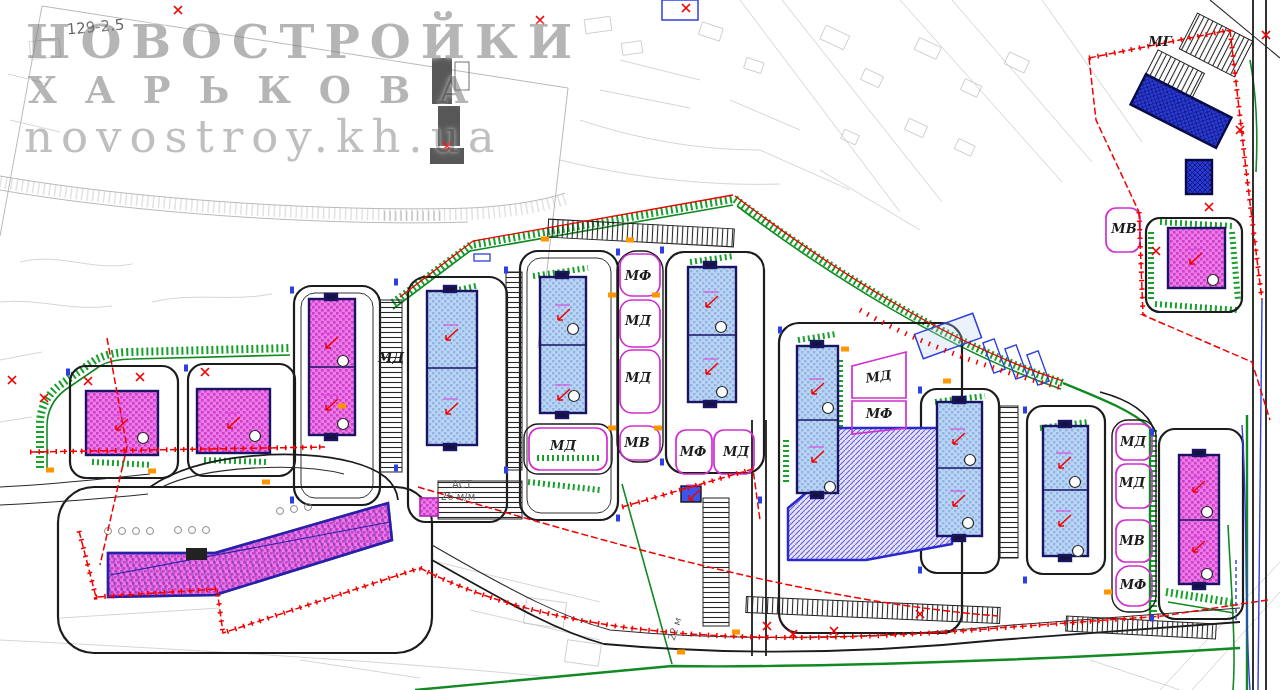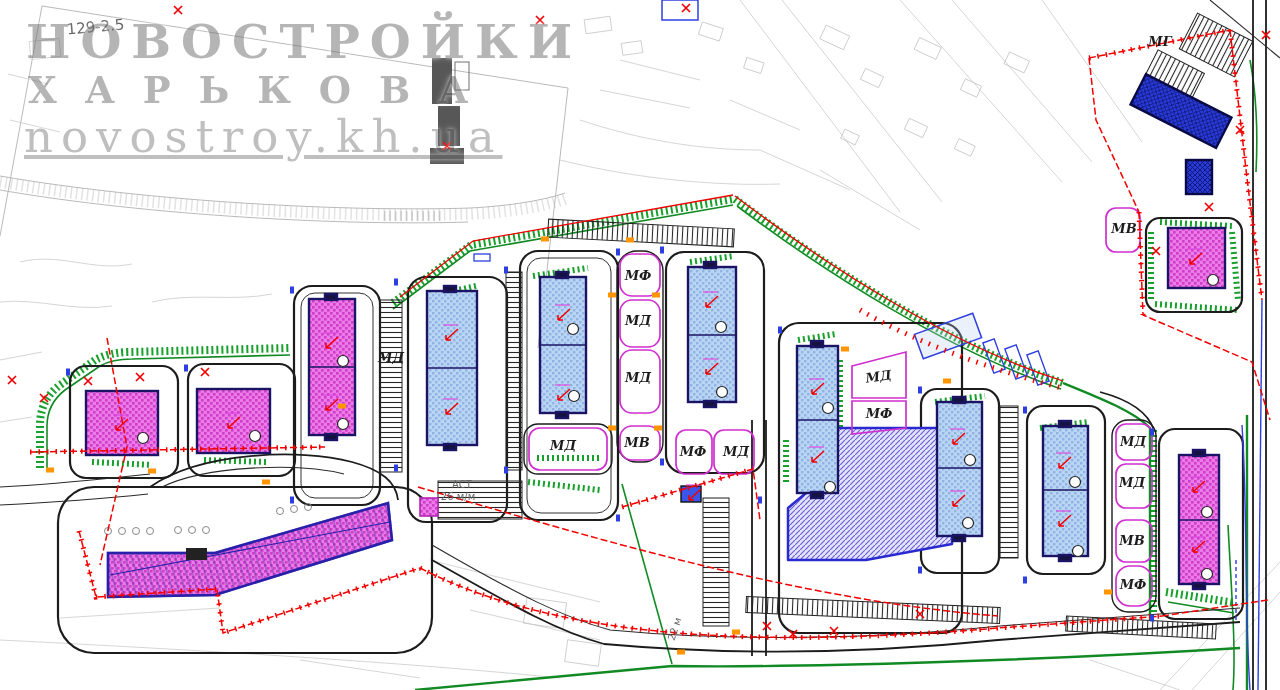--- a/index.html
+++ b/index.html
@@ -5,21 +5,21 @@
   html,body{margin:0;padding:0;background:#ffffff;}
   .stage{position:relative;width:1280px;height:690px;overflow:hidden;background:#ffffff;
          font-family:"DejaVu Sans",sans-serif;}
   .stage svg{position:absolute;left:0;top:0;}
   
   .wm-line{position:absolute;color:#737373;opacity:.52;font-family:"DejaVu Serif",serif;
            font-weight:bold;white-space:nowrap;text-shadow:0 0 3px #fff,0 0 6px #fff;
            pointer-events:none;}
   .wm1{left:26px;top:14px;font-size:47px;letter-spacing:10px;}
   .wm2{left:28px;top:68px;font-size:37px;letter-spacing:28px;}
-  .wm3{left:24px;top:110px;font-size:45px;font-weight:normal;letter-spacing:8px;opacity:.45;text-decoration:underline;}
+  .wm3{left:24px;top:110px;font-size:45px;font-weight:normal;letter-spacing:8px;opacity:.45;}
   
   .zl{font:italic bold 13px "DejaVu Serif",serif;fill:#1c1c1c;text-anchor:middle;}
   .note{fill:#666;font-family:"DejaVu Sans",sans-serif;text-anchor:middle;}
   .topo{stroke:#c2c2c2;fill:none;stroke-width:.8;}
   .topo2{stroke:#adadad;fill:none;stroke-width:1;}
   .court{fill:none;stroke:#1c1c1c;stroke-width:2.2;}
   .courtin{fill:none;stroke:#1c1c1c;stroke-width:.9;}
   .road{fill:none;stroke:#1c1c1c;stroke-width:1.8;}
   .roadthin{fill:none;stroke:#2a2a2a;stroke-width:1.1;}
   .gteeth{fill:none;stroke:#17a02c;stroke-width:8;stroke-dasharray:2 3;}

